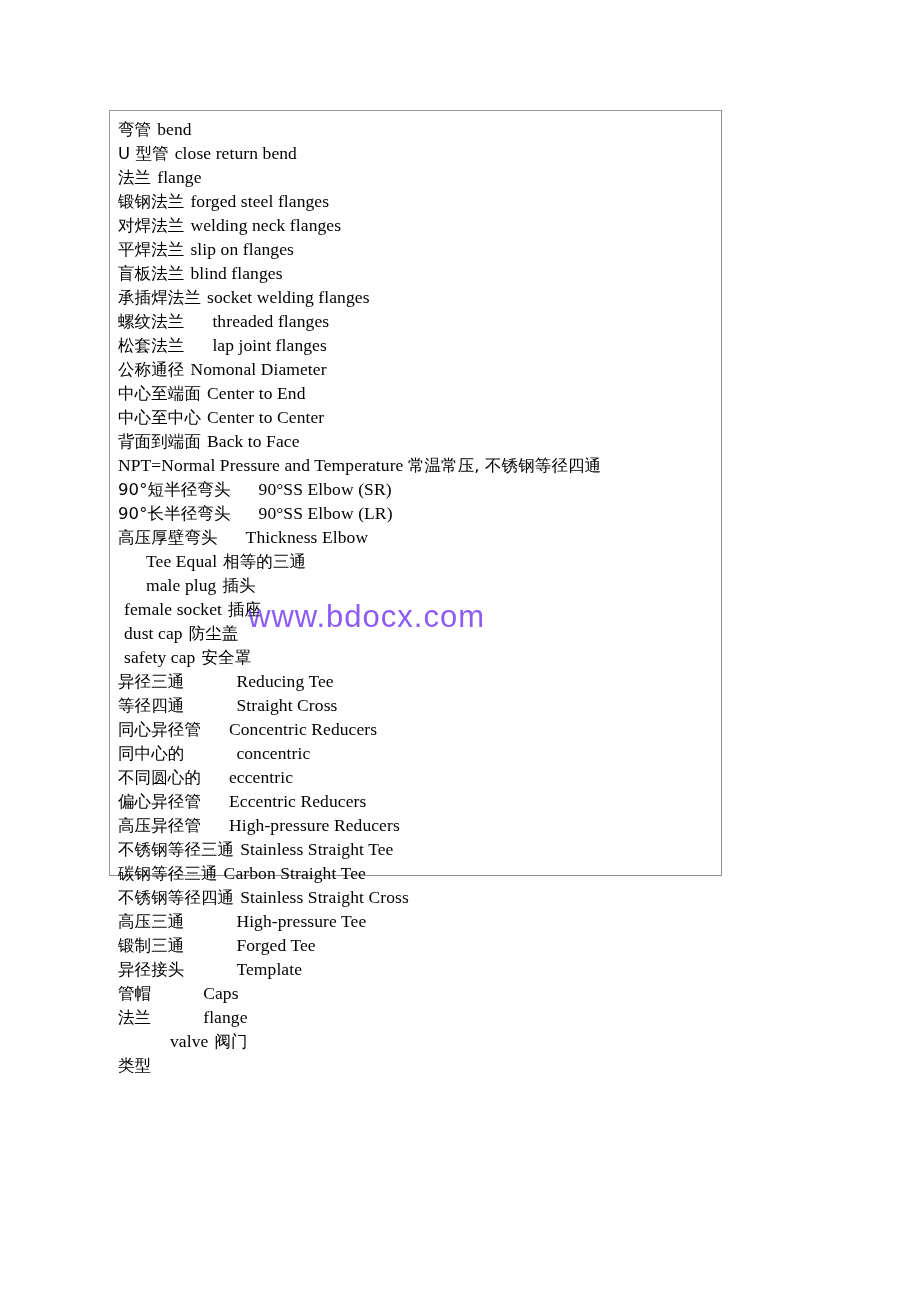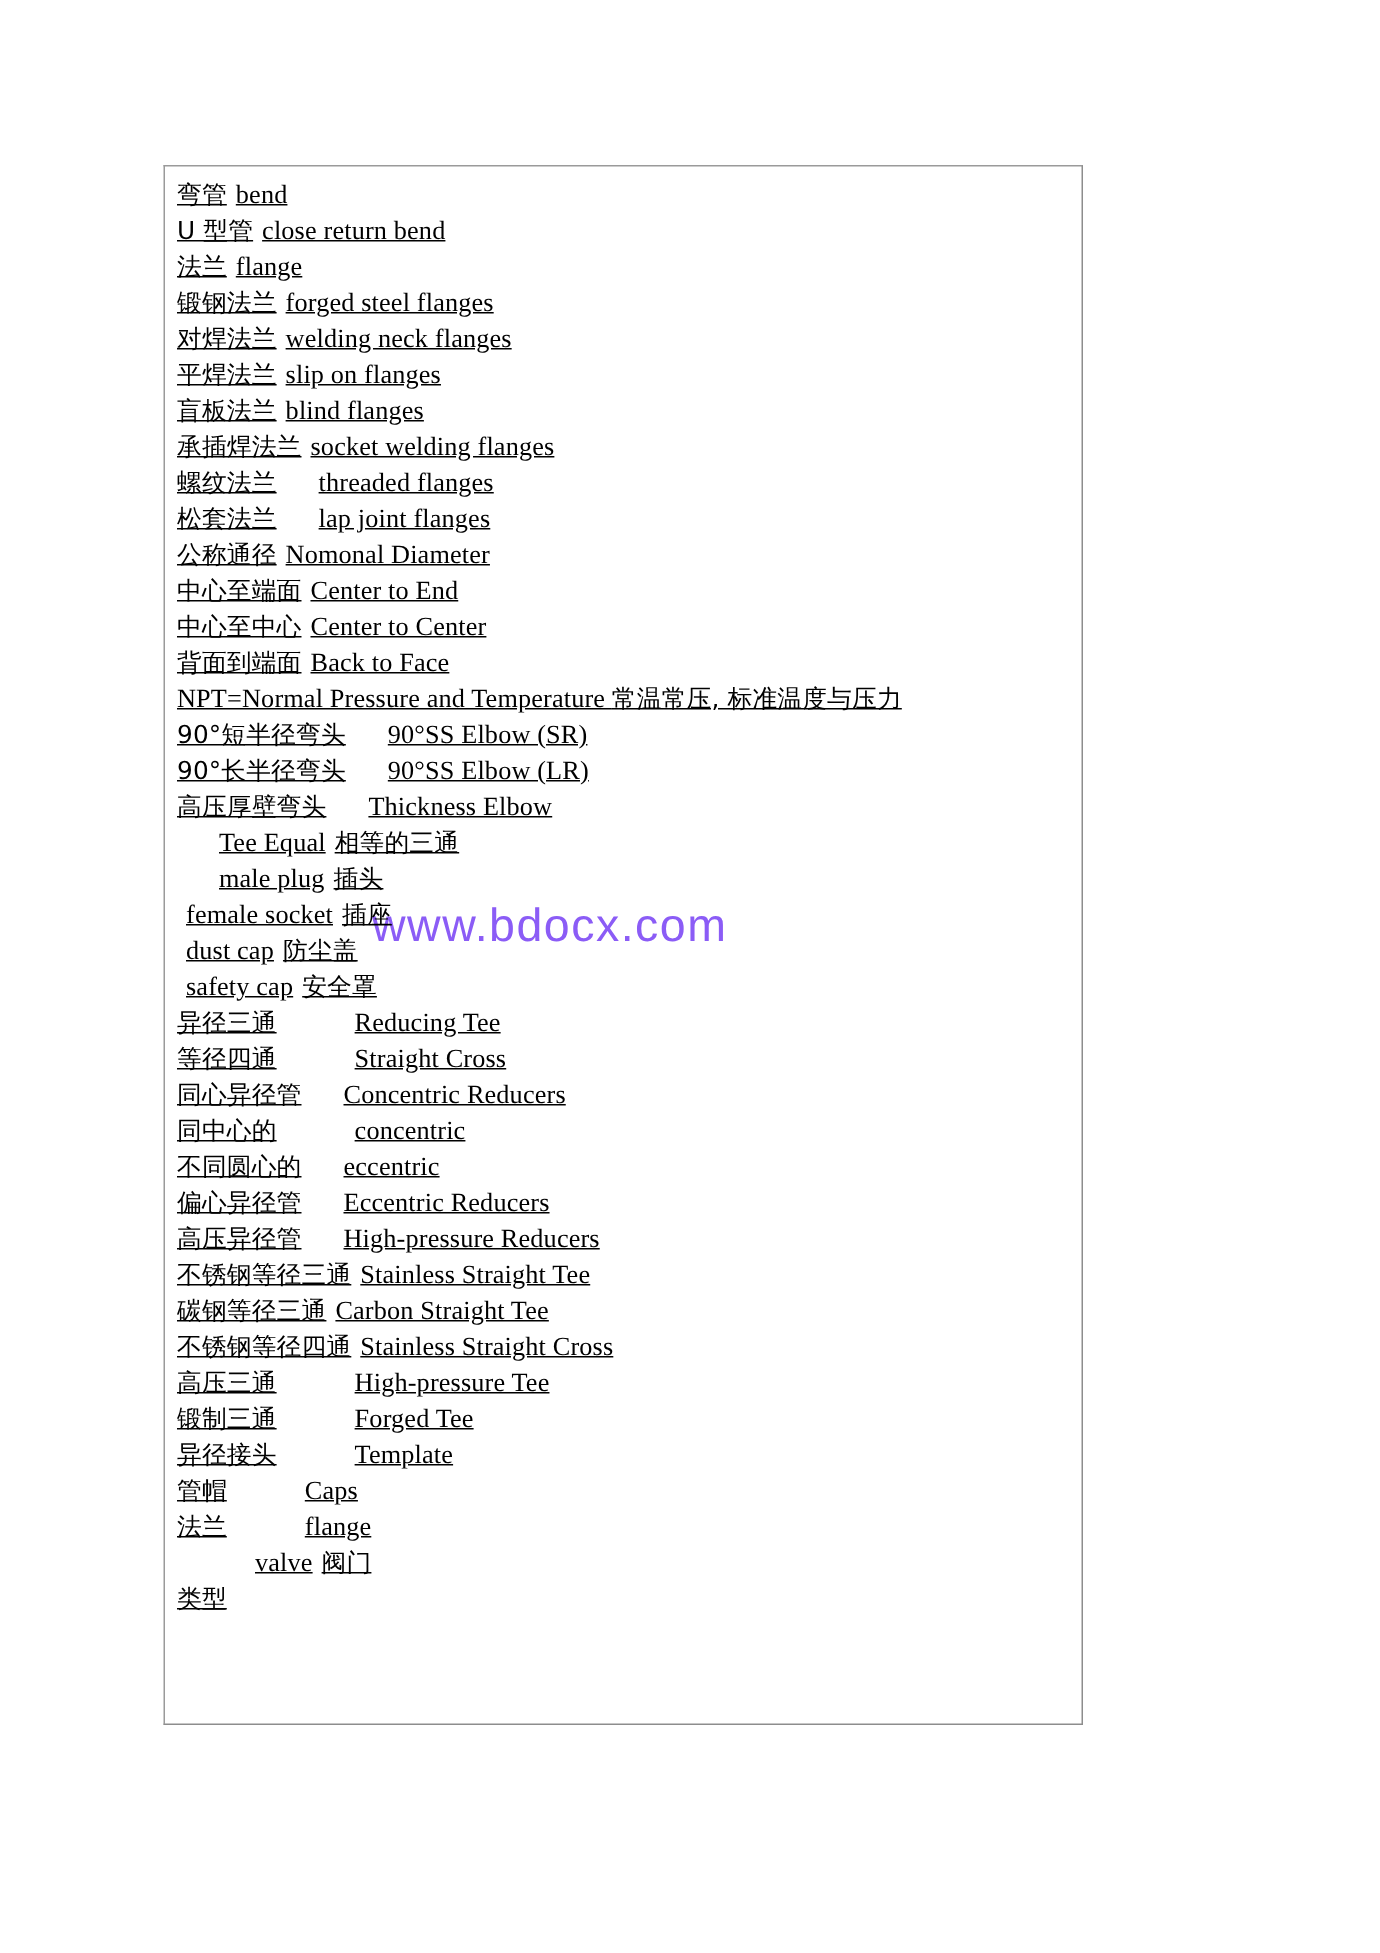--- a/index.html
+++ b/index.html
@@ -37,28 +37,27 @@
     z-index: 1;
     line-height: 1;
   }
 
   
   #glossary-table {
     position: absolute;
     left: 109px;
     top: 110px;
     width: 613px;
-    height: 1040px;
+    height: 766px;
     box-sizing: border-box;
     border: 1px solid #9a9a9a;
     border-right-color: #8d8d8d;
     border-bottom-color: #8d8d8d;
     background: transparent;
     z-index: 2;
-    text-decoration: underline;
   }
   #glossary-cell {
     padding: 6px 0 0 8px;
     box-sizing: border-box;
     height: 100%;
   }
 
   .row {
     display: block;
     height: 24px;
@@ -95,21 +94,21 @@
         <div class="row"><span class="zh">对焊法兰</span><span class="gap-sm"></span><span class="en">welding neck flanges</span></div>
         <div class="row"><span class="zh">平焊法兰</span><span class="gap-sm"></span><span class="en">slip on flanges</span></div>
         <div class="row"><span class="zh">盲板法兰</span><span class="gap-sm"></span><span class="en">blind flanges</span></div>
         <div class="row"><span class="zh">承插焊法兰</span><span class="gap-sm"></span><span class="en">socket welding flanges</span></div>
         <div class="row"><span class="zh">螺纹法兰</span><span class="gap-md"></span><span class="en">threaded flanges</span></div>
         <div class="row"><span class="zh">松套法兰</span><span class="gap-md"></span><span class="en">lap joint flanges</span></div>
         <div class="row"><span class="zh">公称通径</span><span class="gap-sm"></span><span class="en">Nomonal Diameter</span></div>
         <div class="row"><span class="zh">中心至端面</span><span class="gap-sm"></span><span class="en">Center to End</span></div>
         <div class="row"><span class="zh">中心至中心</span><span class="gap-sm"></span><span class="en">Center to Center</span></div>
         <div class="row"><span class="zh">背面到端面</span><span class="gap-sm"></span><span class="en">Back to Face</span></div>
-        <div class="row"><span class="en">NPT=Normal Pressure and Temperature </span><span class="zh">常温常压, 标准温度与压力</span></div>
+        <div class="row"><span class="en">NPT=Normal Pressure and Temperature </span><span class="zh">常温常压, 不锈钢等径四通</span></div>
         <div class="row"><span class="zh">90°短半径弯头</span><span class="gap-md"></span><span class="en">90°SS Elbow (SR)</span></div>
         <div class="row"><span class="zh">90°长半径弯头</span><span class="gap-md"></span><span class="en">90°SS Elbow (LR)</span></div>
         <div class="row"><span class="zh">高压厚壁弯头</span><span class="gap-md"></span><span class="en">Thickness Elbow</span></div>
         <div class="row"><span class="gap-md"></span><span class="en">Tee Equal</span><span class="gap-sm"></span><span class="zh">相等的三通</span></div>
         <div class="row"><span class="gap-md"></span><span class="en">male plug</span><span class="gap-sm"></span><span class="zh">插头</span></div>
         <div class="row"><span class="gap-sm"></span><span class="en">female socket</span><span class="gap-sm"></span><span class="zh">插座</span></div>
         <div class="row"><span class="gap-sm"></span><span class="en">dust cap</span><span class="gap-sm"></span><span class="zh">防尘盖</span></div>
         <div class="row"><span class="gap-sm"></span><span class="en">safety cap</span><span class="gap-sm"></span><span class="zh">安全罩</span></div>
         <div class="row"><span class="zh">异径三通</span><span class="gap-lg"></span><span class="en">Reducing Tee</span></div>
         <div class="row"><span class="zh">等径四通</span><span class="gap-lg"></span><span class="en">Straight Cross</span></div>

